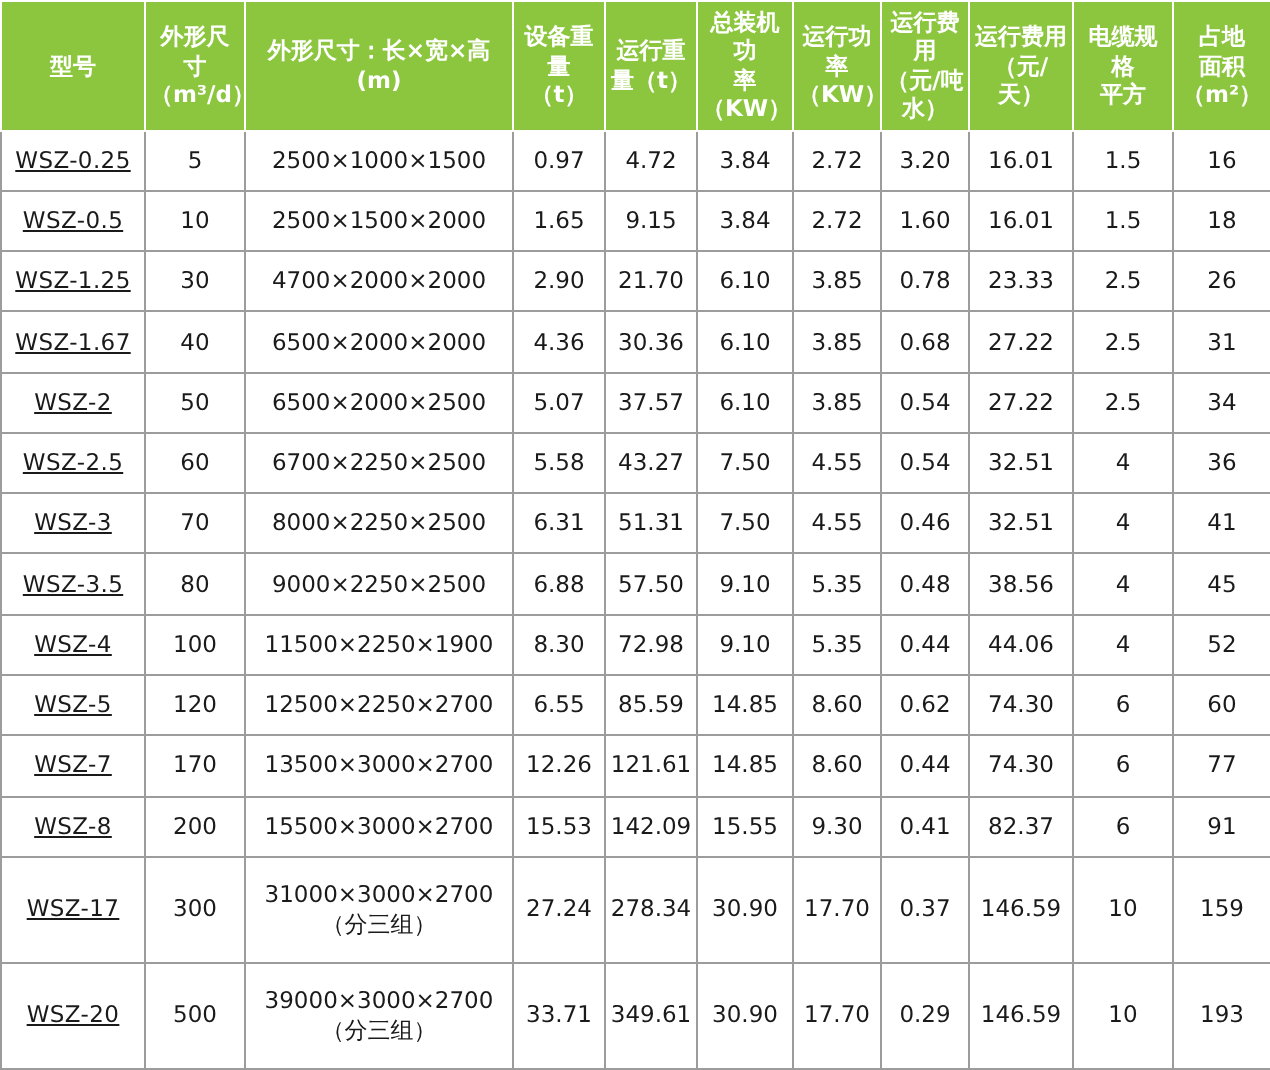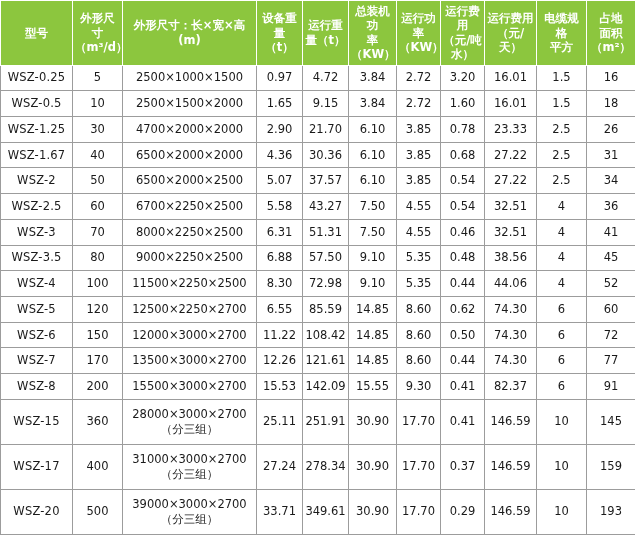--- a/index.html
+++ b/index.html
@@ -49,20 +49,21 @@
     text-align: center;
     vertical-align: middle;
     padding: 2px 1px;
     color: #1a1a1a;
     line-height: 1.3;
     white-space: pre-line;
   }
   #spec-table tbody td.model {
     text-align: center;
     letter-spacing: 0.2px;
+    text-decoration: underline;
   }
   #spec-table tbody td.dims {
     text-align: center;
   }
   .hdr-line { display: block; }
 </style>
 </head>
 <body>
 
 <table id="spec-table">
@@ -227,21 +228,21 @@
         <td>9.10</td>
         <td>5.35</td>
         <td>0.48</td>
         <td>38.56</td>
         <td>4</td>
         <td>45</td>
       </tr>
       <tr>
         <td class="model">WSZ-4</td>
         <td>100</td>
-        <td class="dims">11500×2250×2500</td>
+        <td class="dims">11500×2250×1900</td>
         <td>8.30</td>
         <td>72.98</td>
         <td>9.10</td>
         <td>5.35</td>
         <td>0.44</td>
         <td>44.06</td>
         <td>4</td>
         <td>52</td>
       </tr>
       <tr>
@@ -251,33 +252,20 @@
         <td>6.55</td>
         <td>85.59</td>
         <td>14.85</td>
         <td>8.60</td>
         <td>0.62</td>
         <td>74.30</td>
         <td>6</td>
         <td>60</td>
       </tr>
       <tr>
-        <td class="model">WSZ-6</td>
-        <td>150</td>
-        <td class="dims">12000×3000×2700</td>
-        <td>11.22</td>
-        <td>108.42</td>
-        <td>14.85</td>
-        <td>8.60</td>
-        <td>0.50</td>
-        <td>74.30</td>
-        <td>6</td>
-        <td>72</td>
-      </tr>
-      <tr>
         <td class="model">WSZ-7</td>
         <td>170</td>
         <td class="dims">13500×3000×2700</td>
         <td>12.26</td>
         <td>121.61</td>
         <td>14.85</td>
         <td>8.60</td>
         <td>0.44</td>
         <td>74.30</td>
         <td>6</td>
@@ -290,36 +278,22 @@
         <td>15.53</td>
         <td>142.09</td>
         <td>15.55</td>
         <td>9.30</td>
         <td>0.41</td>
         <td>82.37</td>
         <td>6</td>
         <td>91</td>
       </tr>
       <tr>
-        <td class="model">WSZ-15</td>
-        <td>360</td>
-        <td class="dims">28000×3000×2700
-（分三组）</td>
-        <td>25.11</td>
-        <td>251.91</td>
-        <td>30.90</td>
-        <td>17.70</td>
-        <td>0.41</td>
-        <td>146.59</td>
-        <td>10</td>
-        <td>145</td>
-      </tr>
-      <tr>
         <td class="model">WSZ-17</td>
-        <td>400</td>
+        <td>300</td>
         <td class="dims">31000×3000×2700
 （分三组）</td>
         <td>27.24</td>
         <td>278.34</td>
         <td>30.90</td>
         <td>17.70</td>
         <td>0.37</td>
         <td>146.59</td>
         <td>10</td>
         <td>159</td>

